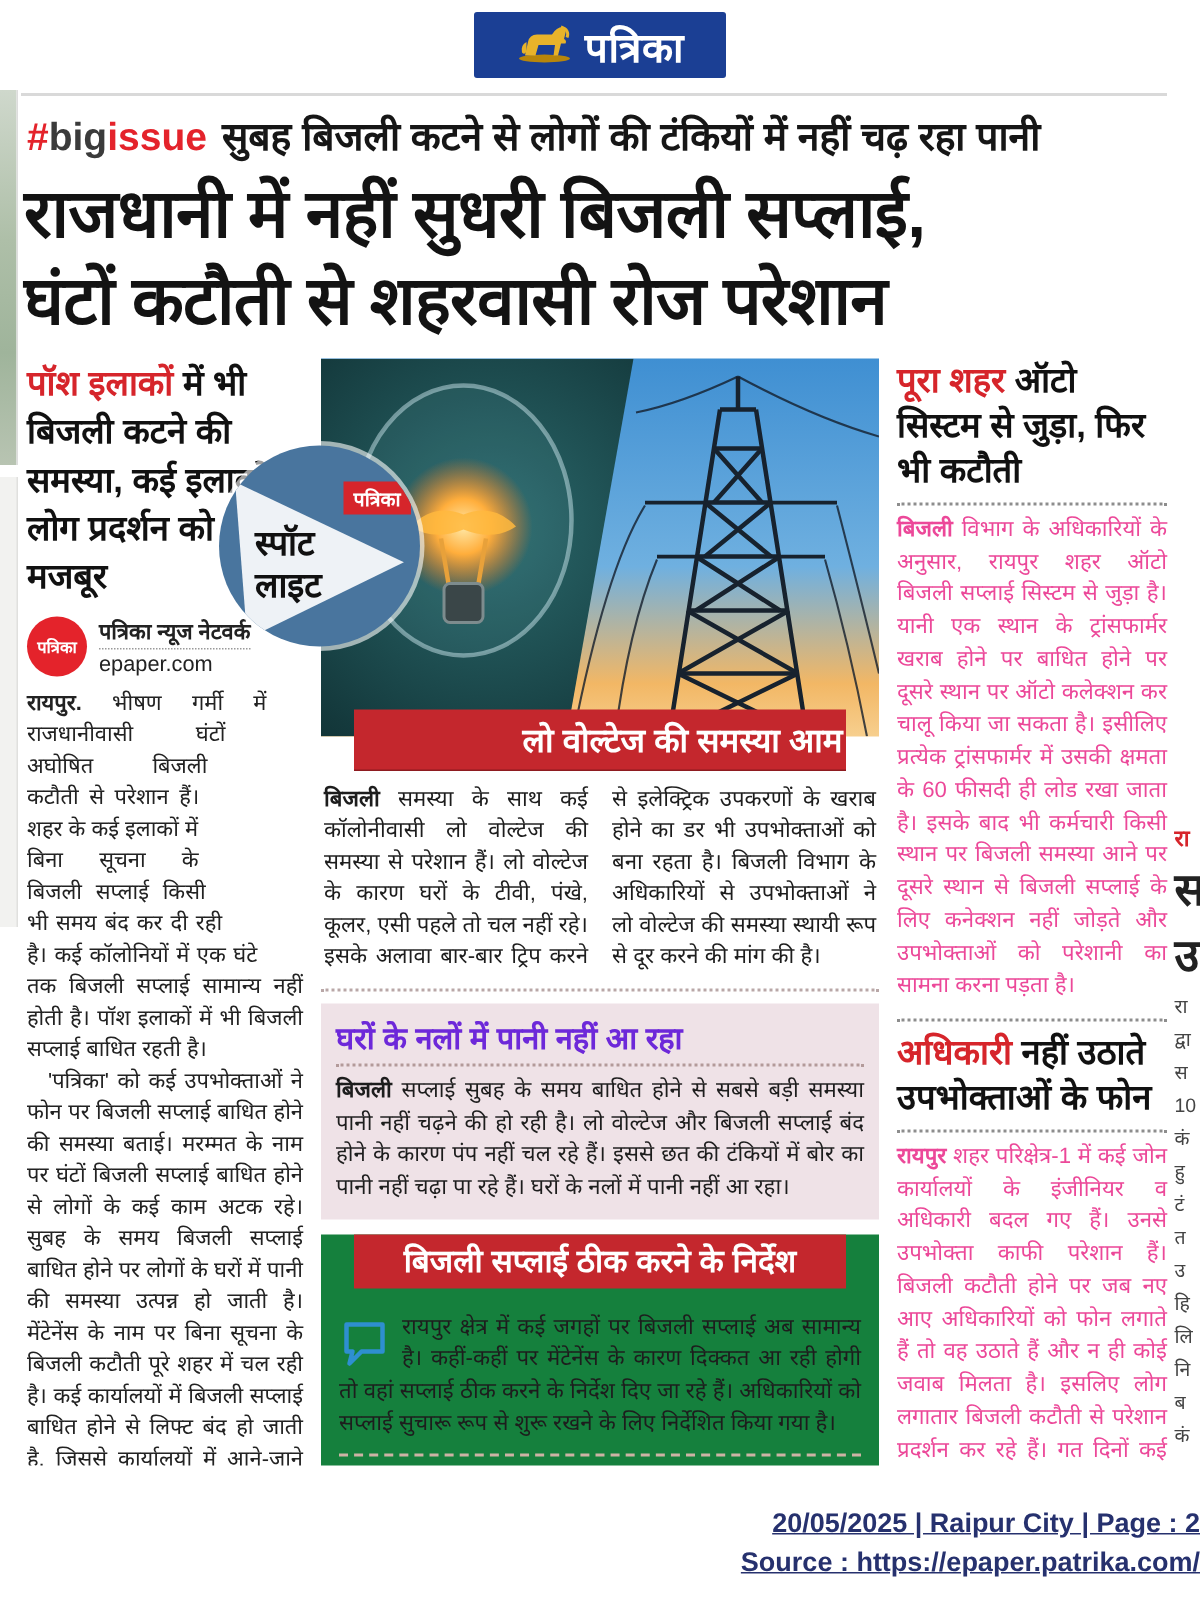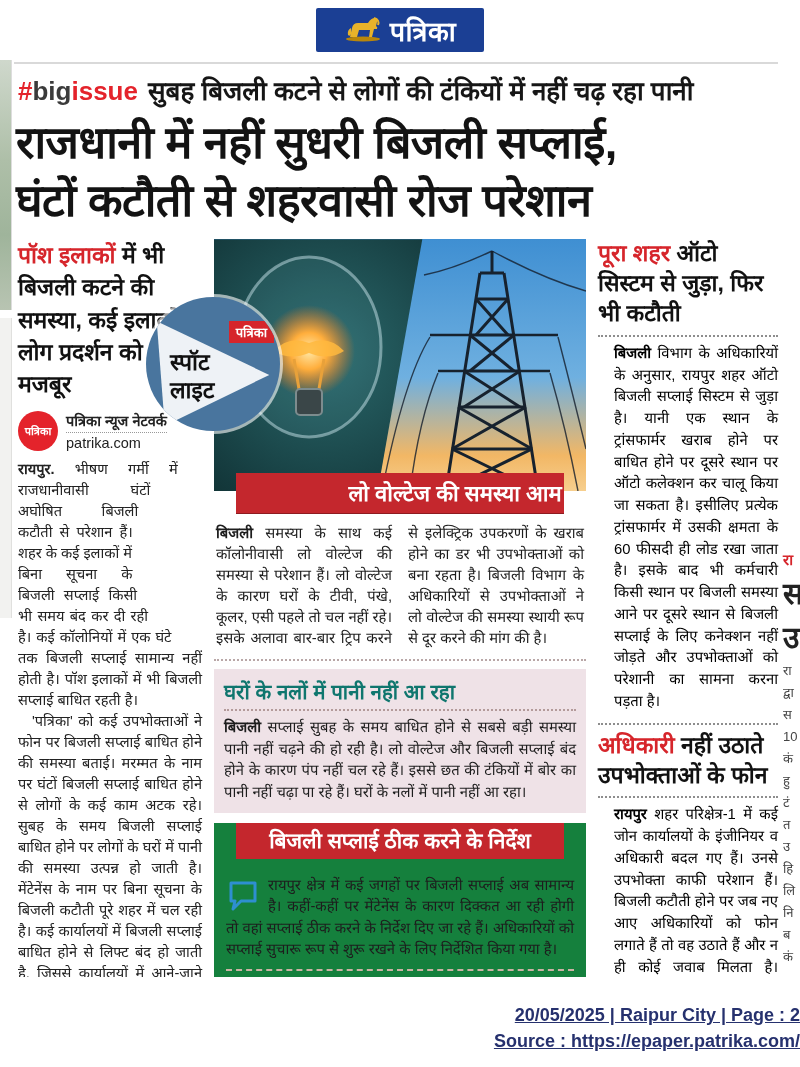--- a/index.html
+++ b/index.html
@@ -68,36 +68,36 @@
   .photo svg { position:absolute; inset:0; }
 
   
   .lv-bar { position:relative; z-index:2; margin:-18px auto 0 auto; width:88%; background:#c4272d; color:#fff;
     text-align:right; font-size:22px; font-weight:bold; padding:4px 2px 6px; box-shadow:0 1px 0 #8e1b20; }
   .lv-body { columns:2; column-gap:16px; font-size:14.8px; line-height:1.42; text-align:justify; padding:10px 2px 10px 2px;
     border-bottom:2px dotted #b9a7a7; }
 
   
   .water-box { margin-top:8px; background:#efe2e7; padding:8px 10px 10px 10px; }
-  .water-head { font-size:20.5px; font-weight:bold; color:#0f766e; padding-bottom:4px; border-bottom:2px dotted #b39a9a; }
+  .water-head { font-size:20.5px; font-weight:bold; color:#6d28d9; padding-bottom:4px; border-bottom:2px dotted #b39a9a; }
   .water-body { font-size:14.8px; line-height:1.45; text-align:justify; padding-top:6px; }
 
   
   .dir-box { margin-top:10px; background:#15803d; padding:0 12px 10px 12px; }
   .dir-bar { display:block; margin:0 auto; width:94%; background:#c4272d; color:#fff; text-align:center;
     font-size:21px; font-weight:bold; padding:3px 0 5px; }
   .dir-body { font-size:14.8px; line-height:1.45; text-align:justify; padding-top:16px; }
   .quote-ico { float:left; width:34px; height:34px; margin:4px 8px 2px 0; }
   .dir-attr { margin-top:8px; padding-top:6px; border-top:2px dashed #cdb3a5; font-size:15px; }
   .dir-attr b { font-weight:bold; }
 
   
   .r-head { font-size:23px; font-weight:bold; line-height:1.3; color:#111; }
   .dotline { border-top:2px dotted #8d8d8d; margin:6px 0 6px 0; }
-  .r-body { font-size:14.8px; line-height:1.47; text-align:justify; color:#000000;margin-left:16px; }
+  .r-body { font-size:14.8px; line-height:1.47; text-align:justify; color:#ec4899; }
   .r-sec2 { margin-top:10px; }
 
   
   .footer { position:absolute; left:0; right:0; top:1002px; text-align:right; color:#26316e; font-weight:bold; font-size:18px; line-height:1.45;text-decoration:underline; }
 </style>
 </head>
 <body>
 
 <div class="page">
 
@@ -133,21 +133,21 @@
   <div class="cols">
 
     <div class="col-left">
       <div class="subhead">
         <span class="red">पॉश इलाकों</span><span> में भी बिजली कटने की समस्या, कई इलाकों में लोग प्रदर्शन को मजबूर</span>
       </div>
       <div class="byline">
         <div class="byline-dot">पत्रिका</div>
         <div class="byline-right">
           <div class="byline-net">पत्रिका न्यूज नेटवर्क</div>
-          <div class="byline-site">patrika.com</div>
+          <div class="byline-site">epaper.com</div>
         </div>
       </div>
       <div class="body-text">
         <p><span class="badge-spacer"></span><span class="lead">रायपुर.</span><span> भीषण गर्मी में राजधानीवासी घंटों अघोषित बिजली कटौती से परेशान हैं। शहर के कई इलाकों में बिना सूचना के बिजली सप्लाई किसी भी समय बंद कर दी रही है। कई कॉलोनियों में एक घंटे तक बिजली सप्लाई सामान्य नहीं होती है। पॉश इलाकों में भी बिजली सप्लाई बाधित रहती है।</span></p>
         <p>'पत्रिका' को कई उपभोक्ताओं ने फोन पर बिजली सप्लाई बाधित होने की समस्या बताई। मरम्मत के नाम पर घंटों बिजली सप्लाई बाधित होने से लोगों के कई काम अटक रहे। सुबह के समय बिजली सप्लाई बाधित होने पर लोगों के घरों में पानी की समस्या उत्पन्न हो जाती है। मेंटेनेंस के नाम पर बिना सूचना के बिजली कटौती पूरे शहर में चल रही है। कई कार्यालयों में बिजली सप्लाई बाधित होने से लिफ्ट बंद हो जाती है, जिससे कार्यालयों में आने-जाने वाले लोगों की परेशानी बढ़ गई है। उपभोक्ताओं ने यह भी शिकायत की है कि बिजली विभाग का शिकायती नंबर 1912 भी फोन करने पर अधिकतर व्यस्त रहता है या कई बार उठाते भी नहीं।</p>
       </div>
 
       <div class="spot-badge">
         <div class="spot-beam"></div>
         <div class="spot-tag">पत्रिका</div>

